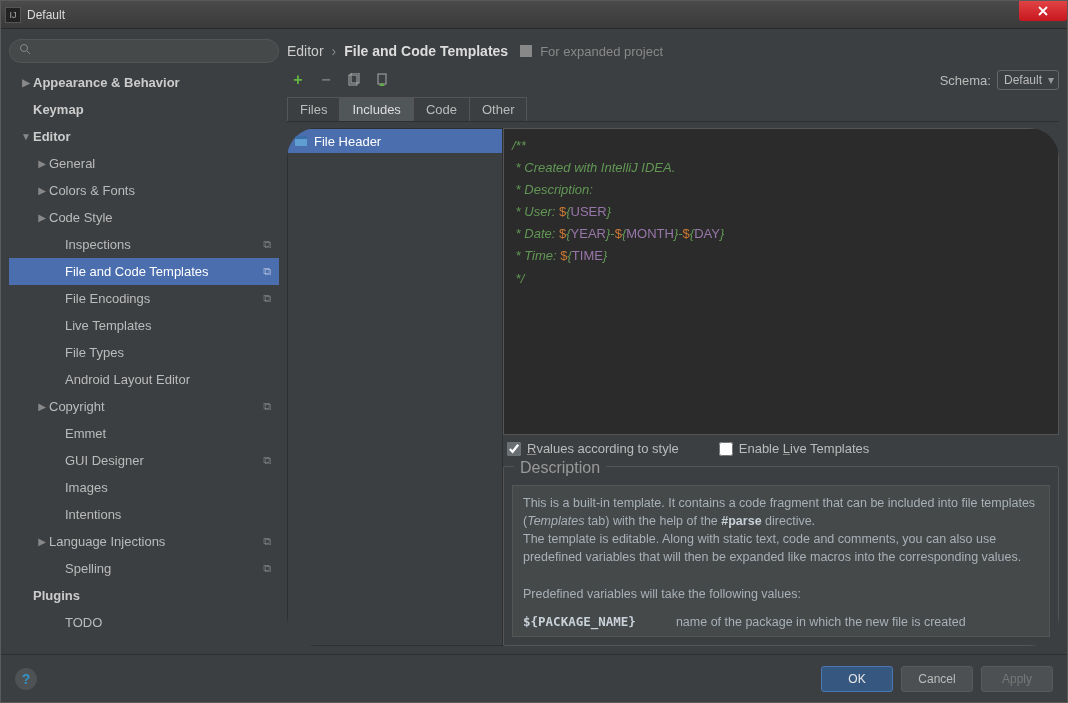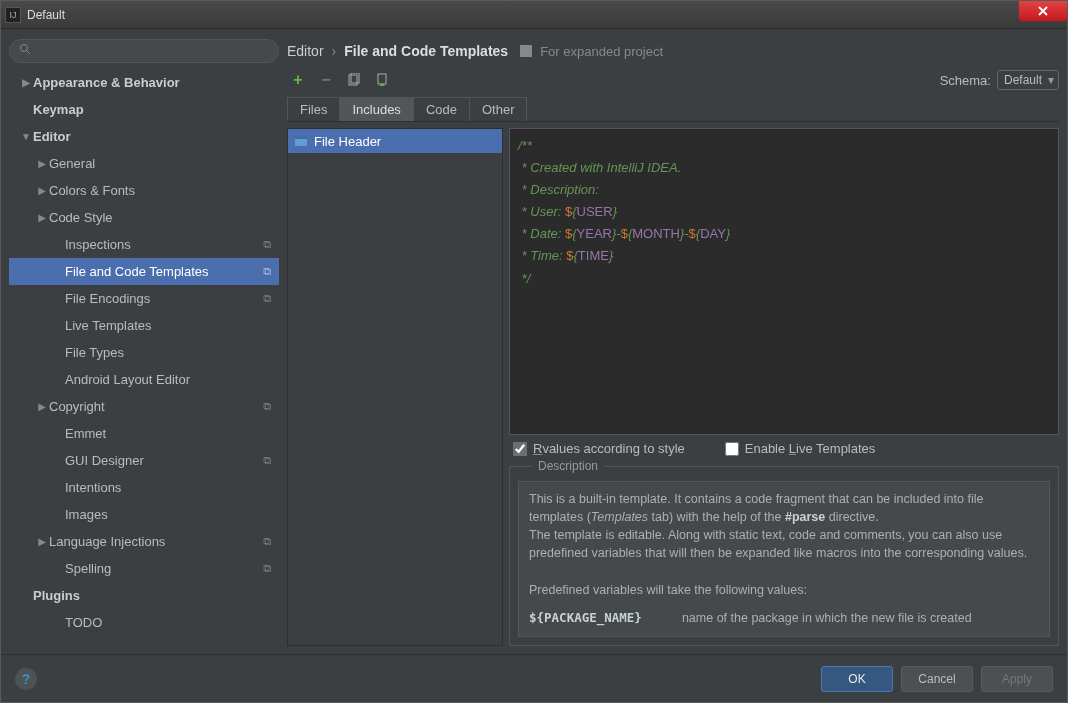--- a/index.html
+++ b/index.html
@@ -44,38 +44,38 @@
 .toolbar-left { display: flex; align-items: center; gap: 10px; padding-left: 2px;}
 .tool-btn { width: 18px; height: 18px; display: flex; align-items: center; justify-content: center; cursor: pointer; color:#aaa;}
 .schema-wrap { display: flex; align-items: center; gap: 6px; font-size: 13px; color: #bbb; }
 .schema-select { background: #3c3f41; border: 1px solid #666; color: #bbb; padding: 2px 16px 2px 6px; font-size: 12px; border-radius:3px; position:relative;}
 .schema-select::after{content:"▾"; position:absolute; right:4px; color:#999;}
 
 .tabs { display: flex; border-bottom: 1px solid #2d2f30; margin-top: 2px; }
 .tab { padding: 4px 12px; font-size: 13px; color: #bbb; background: #3c3f41; border: 1px solid #555; border-bottom: none; margin-right: -1px; cursor:pointer;}
 .tab.active { background: #515658; color: #ddd; }
 
-.panel-body { flex: 1; display: flex; gap: 6px; margin-top: 6px; overflow: hidden; }
+.panel-body { flex: 1; display: flex; margin-top: 6px; overflow: hidden; border-radius: 30px; }
 .template-list { width: 216px; background: #3c3f41; border: 1px solid #2d2f30; }
 .template-item { display: flex; align-items: center; height: 24px; padding: 0 6px; background: #4b6eaf; color: #fff; font-size: 13px; gap:6px;}
 .template-item .file-icon{width:14px;height:14px;display:inline-flex;align-items:center;justify-content:center;font-size:10px;}
 
 .editor-panel { flex: 1; display: flex; flex-direction: column; overflow:hidden;}
 .code-area { flex: 1; background: #2b2b2b; border: 1px solid #555; padding: 6px 8px; font-family: "Consolas", monospace; font-size: 13px; line-height: 1.7; color: #808080; overflow:auto; white-space: pre; }
 .code-area .c-green { color: #629755; font-style: italic; }
 .code-area .c-var { color: #cc7832; }
 .code-area .c-key { color: #9876aa; }
 
 .checks { display: flex; align-items: center; gap: 40px; padding: 6px 4px; font-size: 13px; color: #bbb; }
 .checks label { display: flex; align-items: center; gap: 6px; cursor:pointer;}
 .checks input[type=checkbox]{ width:14px;height:14px; accent-color:#6a6f73;}
 .checks .underline { text-decoration: underline; text-decoration-color: #888;}
 
 .desc-group { border: 1px solid #555; border-radius: 2px; margin-top: 4px; padding: 0; display:flex; flex-direction:column; height: 180px;}
-.desc-legend { font-size: 12px; color: #999; padding: 0 6px; margin-top:-8px; margin-left:22px; background:#3c3f41; width:fit-content;}
+.desc-legend { font-size: 16px; color: #999; padding: 0 6px; margin-top:-8px; margin-left:10px; background:#3c3f41; width:fit-content;}
 .desc-content { flex:1; margin: 8px; background: #45494a; border: 1px solid #555; padding: 8px 10px; font-size: 12.5px; color: #a8b0b8; overflow-y:auto; line-height:1.45;}
 .desc-content b { color: #c8d0d8; }
 .desc-content i { font-style: italic; }
 .desc-content .vartable { margin-top:10px; display:flex; gap:40px;}
 .desc-content .varname { font-family: Consolas, monospace; font-weight:bold; color:#c8d0d8;}
 
 .footer { height: 48px; border-top: 1px solid #2d2f30; display: flex; align-items: center; justify-content: space-between; padding: 0 14px; }
 .help-btn { width: 22px; height: 22px; border-radius: 50%; background: #4e5254; color: #3592c4; display: flex; align-items: center; justify-content: center; font-weight: bold; font-size:14px; cursor:pointer;}
 .footer-buttons { display: flex; gap: 8px; }
 .btn { min-width: 72px; height: 26px; border: 1px solid #5a5a5a; background: #4c5052; color: #bbb; font-size: 12px; border-radius: 3px; cursor: pointer; }
@@ -174,25 +174,25 @@
             <span class="arrow"></span>
             <span class="label">Emmet</span>
           </div>
           <div class="row ind2">
             <span class="arrow"></span>
             <span class="label">GUI Designer</span>
             <span class="badge-icon">⧉</span>
           </div>
           <div class="row ind2">
             <span class="arrow"></span>
+            <span class="label">Images</span>
+          </div>
+          <div class="row ind2">
+            <span class="arrow"></span>
             <span class="label">Intentions</span>
-          </div>
-          <div class="row ind2">
-            <span class="arrow"></span>
-            <span class="label">Images</span>
           </div>
           <div class="row ind1">
             <span class="arrow">▶</span>
             <span class="label">Language Injections</span>
             <span class="badge-icon">⧉</span>
           </div>
           <div class="row ind2">
             <span class="arrow"></span>
             <span class="label">Spelling</span>
             <span class="badge-icon">⧉</span>

